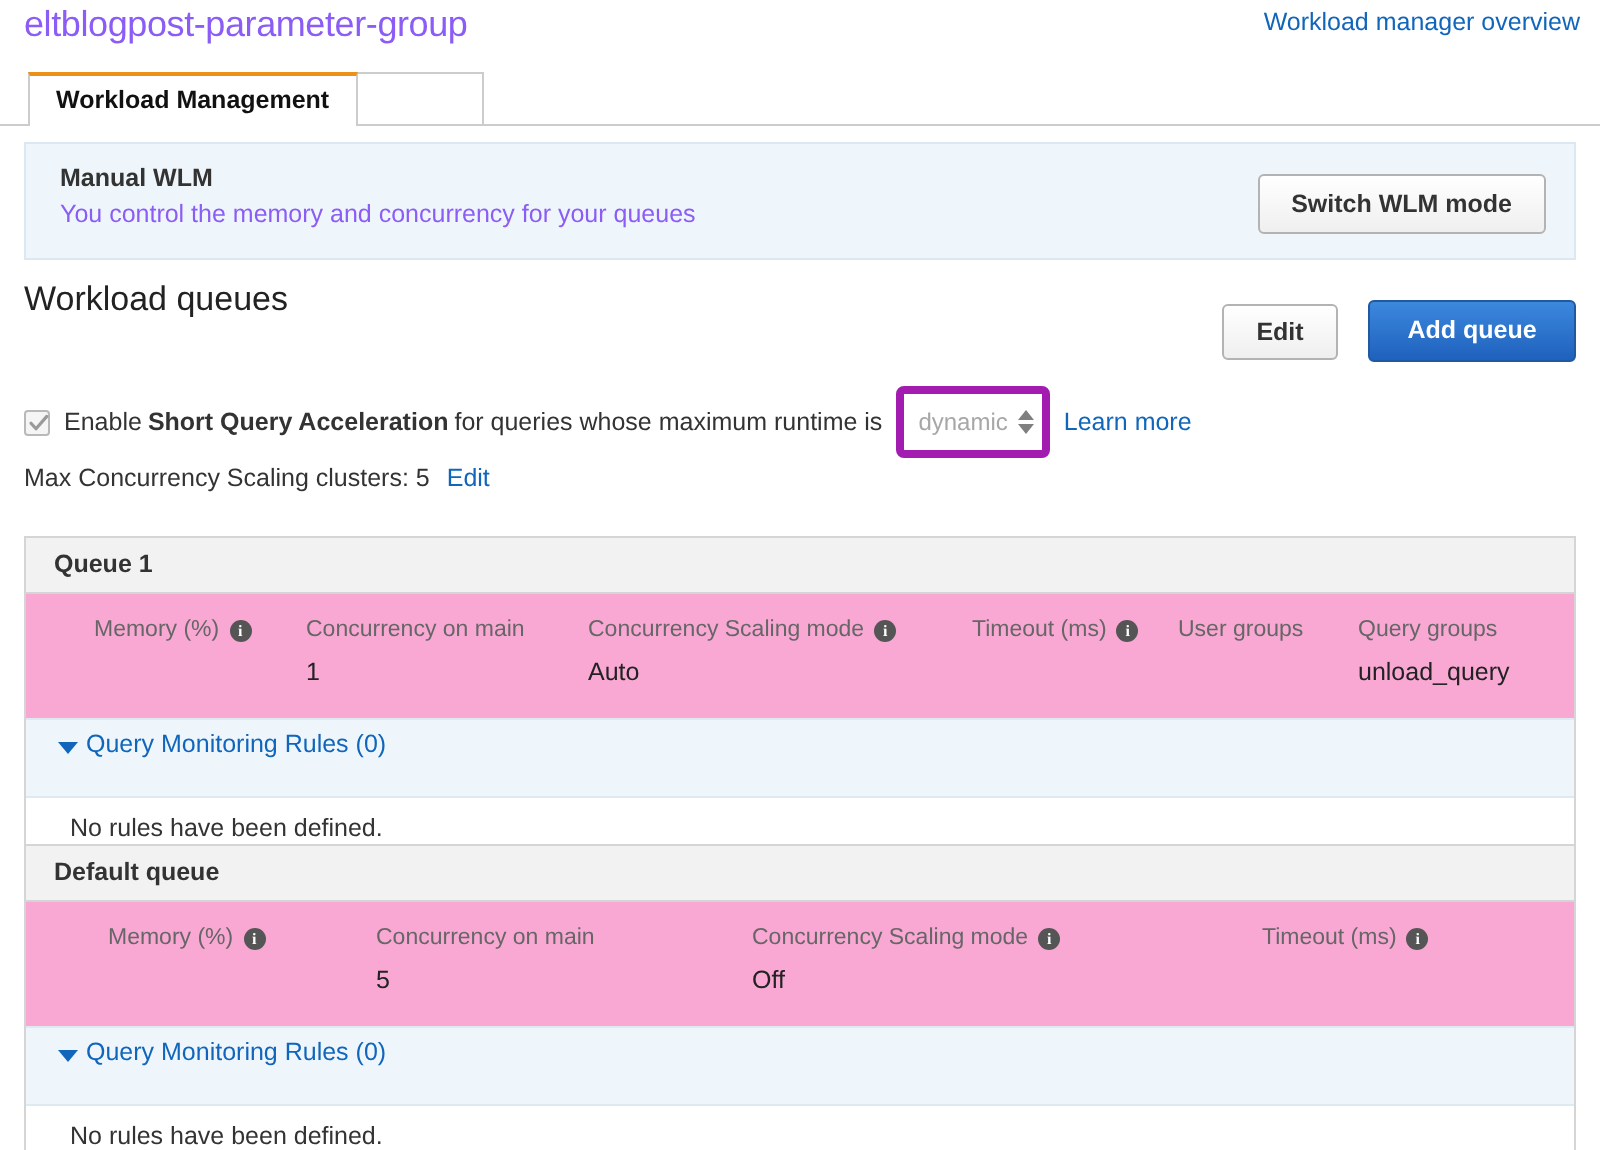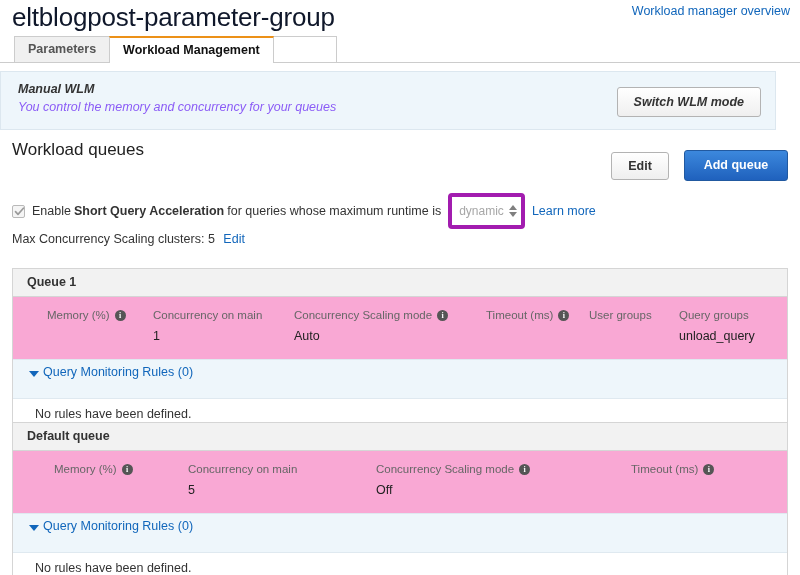--- a/index.html
+++ b/index.html
@@ -9,21 +9,21 @@
     background: #ffffff;
     font-family: "Liberation Sans", sans-serif;
     color: #333333;
     overflow: hidden;
   }
   .page { position: relative; width: 800px; height: 575px; }
 
   
   .page-title {
     position: absolute; left: 12px; top: 2px;
-    font-size: 26px; font-weight: 400; color: #0f172a;
+    font-size: 18px; font-weight: 400; color: #8b5cf6;
     letter-spacing: -0.2px; white-space: nowrap;
   }
   .overview-link {
     position: absolute; right: 10px; top: 4px;
     font-size: 12.5px; color: #1166bb; text-decoration: none;
     white-space: nowrap; cursor: pointer;
   }
 
   
   .tabs {
@@ -44,23 +44,23 @@
     margin-bottom: -1px; z-index: 2;
   }
   .tab-filler {
     flex: 0 0 64px; height: 26px;
     border: 1px solid #cccccc; border-bottom: none; border-left: none;
     background: #ffffff;
   }
 
   
   .wlm-banner {
-    position: absolute; left: 0; top: 71px;
+    position: absolute; left: 12px; top: 71px;
     width: 776px; height: 59px;
-    background: #eef6fb; border: 1px solid #dce7ef; font-style: italic;
+    background: #eef6fb; border: 1px solid #dce7ef;
   }
   .wlm-title {
     position: absolute; left: 17px; top: 10px;
     font-size: 12.5px; font-weight: bold; color: #333333;
   }
   .wlm-sub {
     position: absolute; left: 17px; top: 28px;
     font-size: 12.5px; color: #8b5cf6;
   }
   .btn {
@@ -170,21 +170,20 @@
 </style>
 </head>
 <body>
 
 <div class="page">
 
   <div class="page-title">eltblogpost-parameter-group</div>
   <a class="overview-link">Workload manager overview</a>
 
   <div class="tabs">
-    <div class="tab">Parameters</div>
     <div class="tab active">Workload Management</div>
     <div class="tab-filler"></div>
   </div>
 
   <div class="wlm-banner">
     <div class="wlm-title">Manual WLM</div>
     <div class="wlm-sub">You control the memory and concurrency for your queues</div>
     <div class="btn btn-switch">Switch WLM mode</div>
   </div>
 

